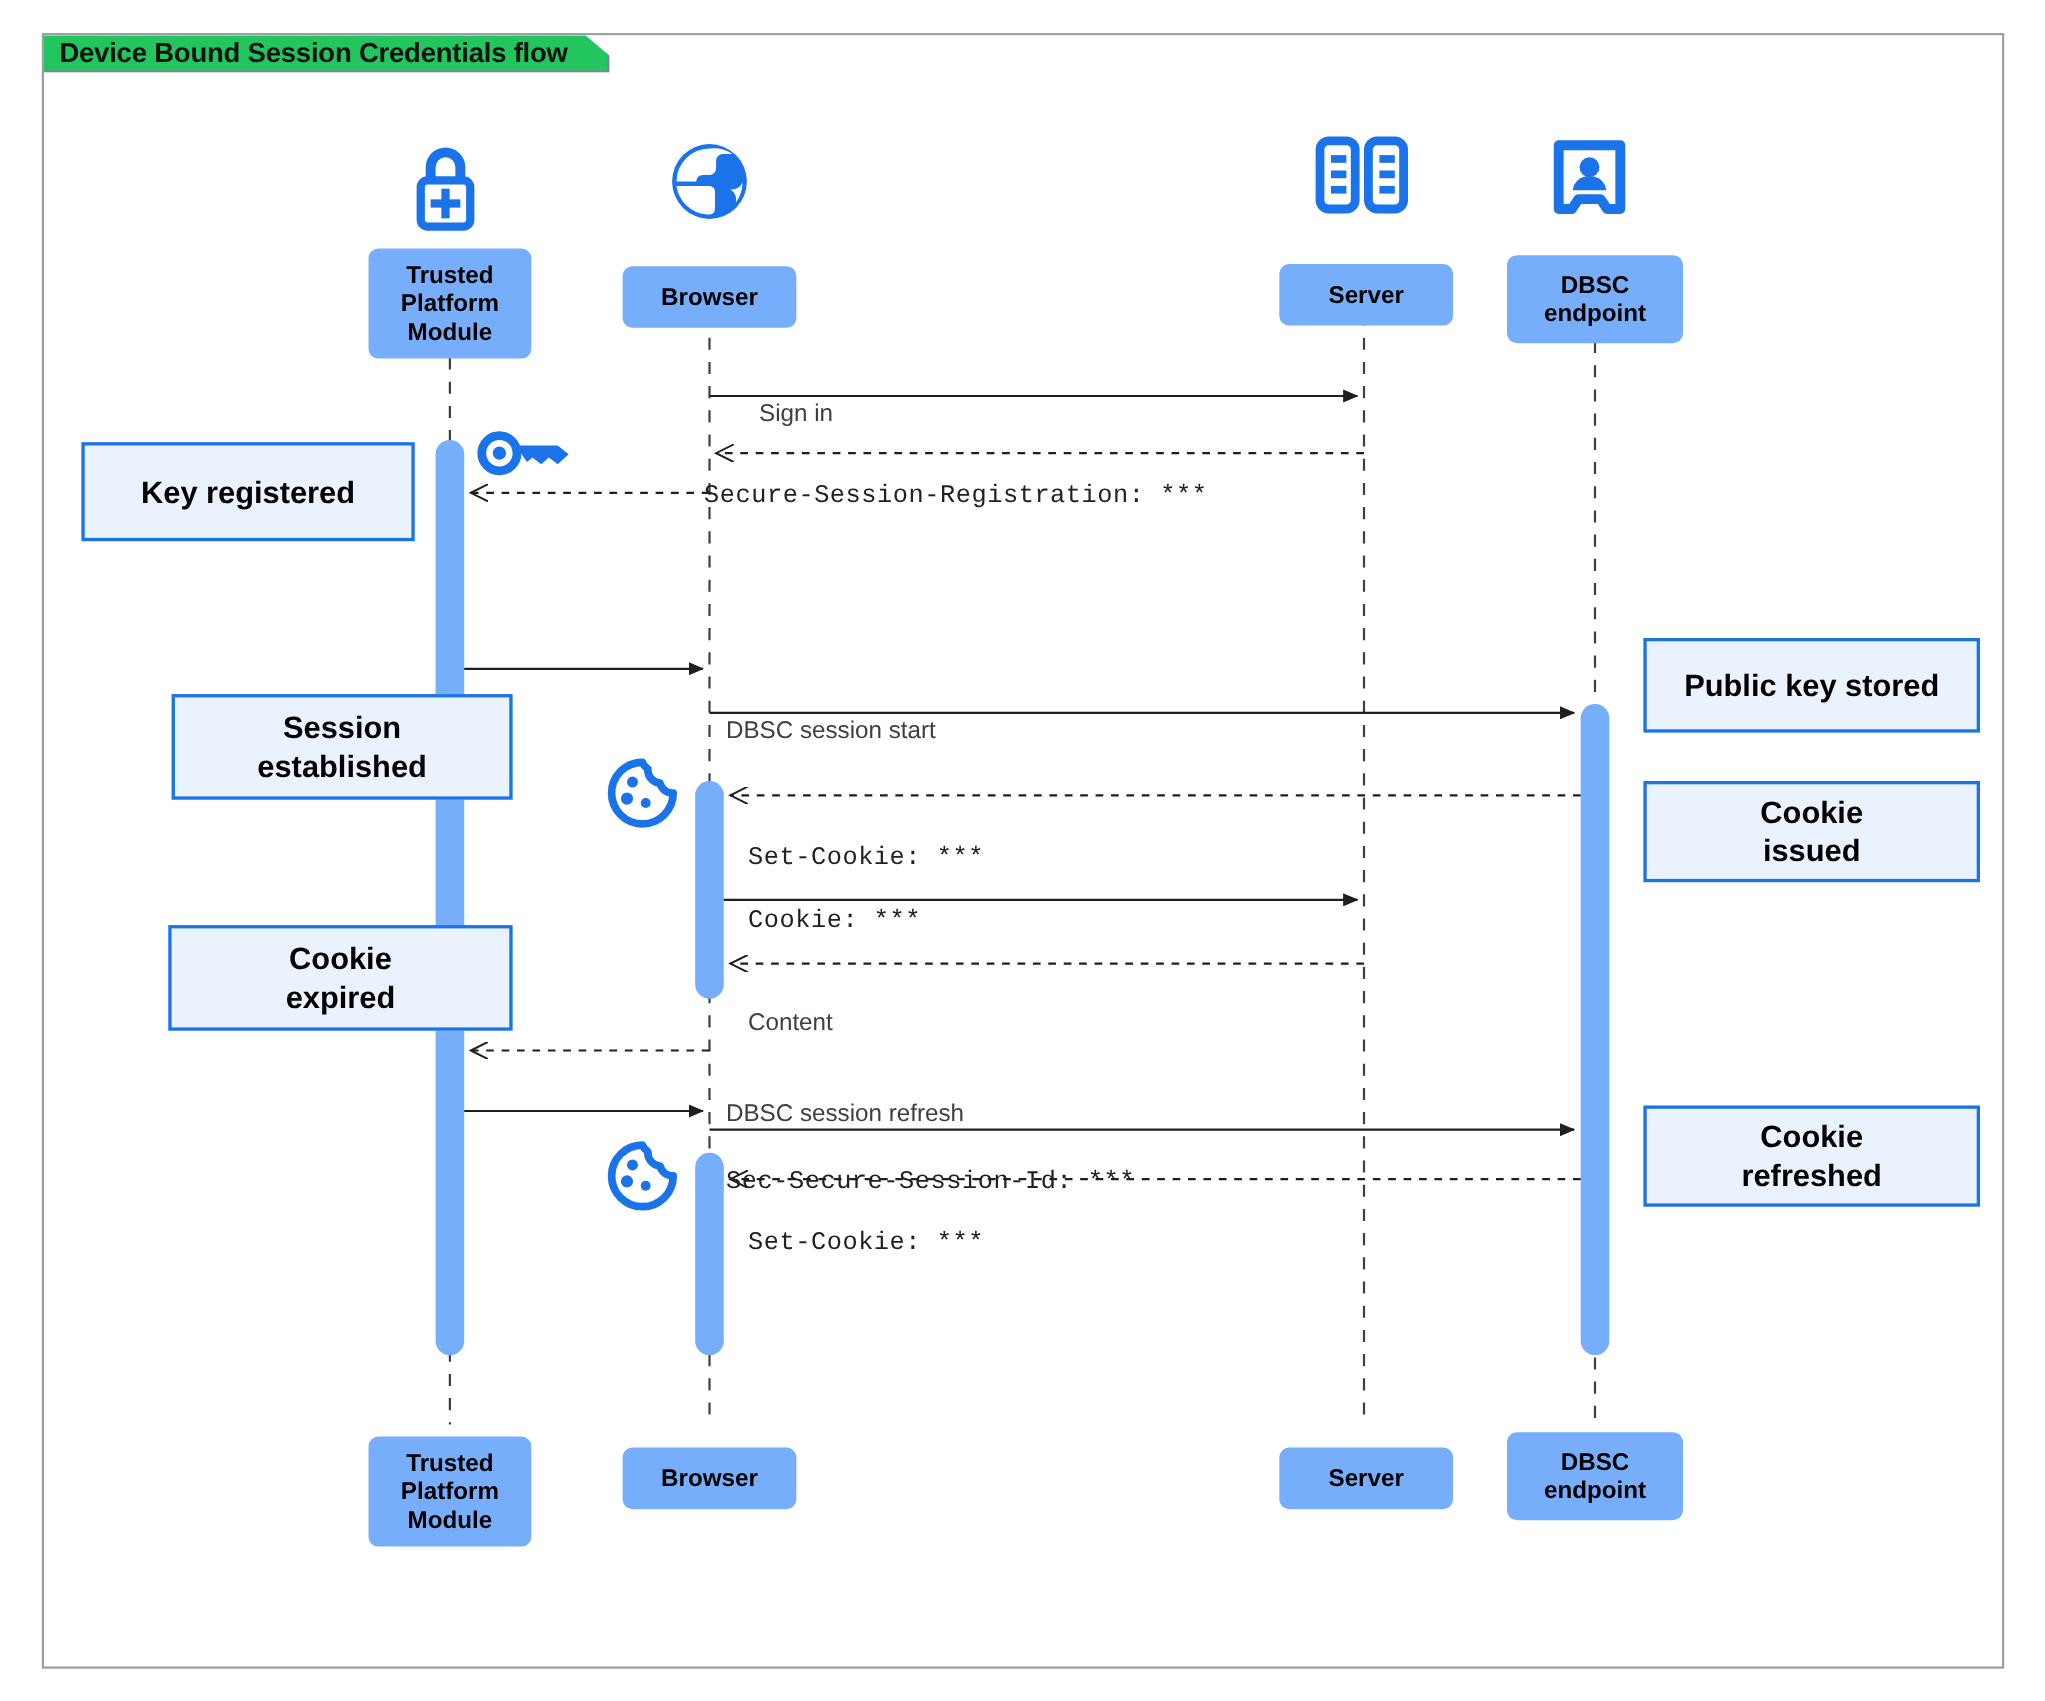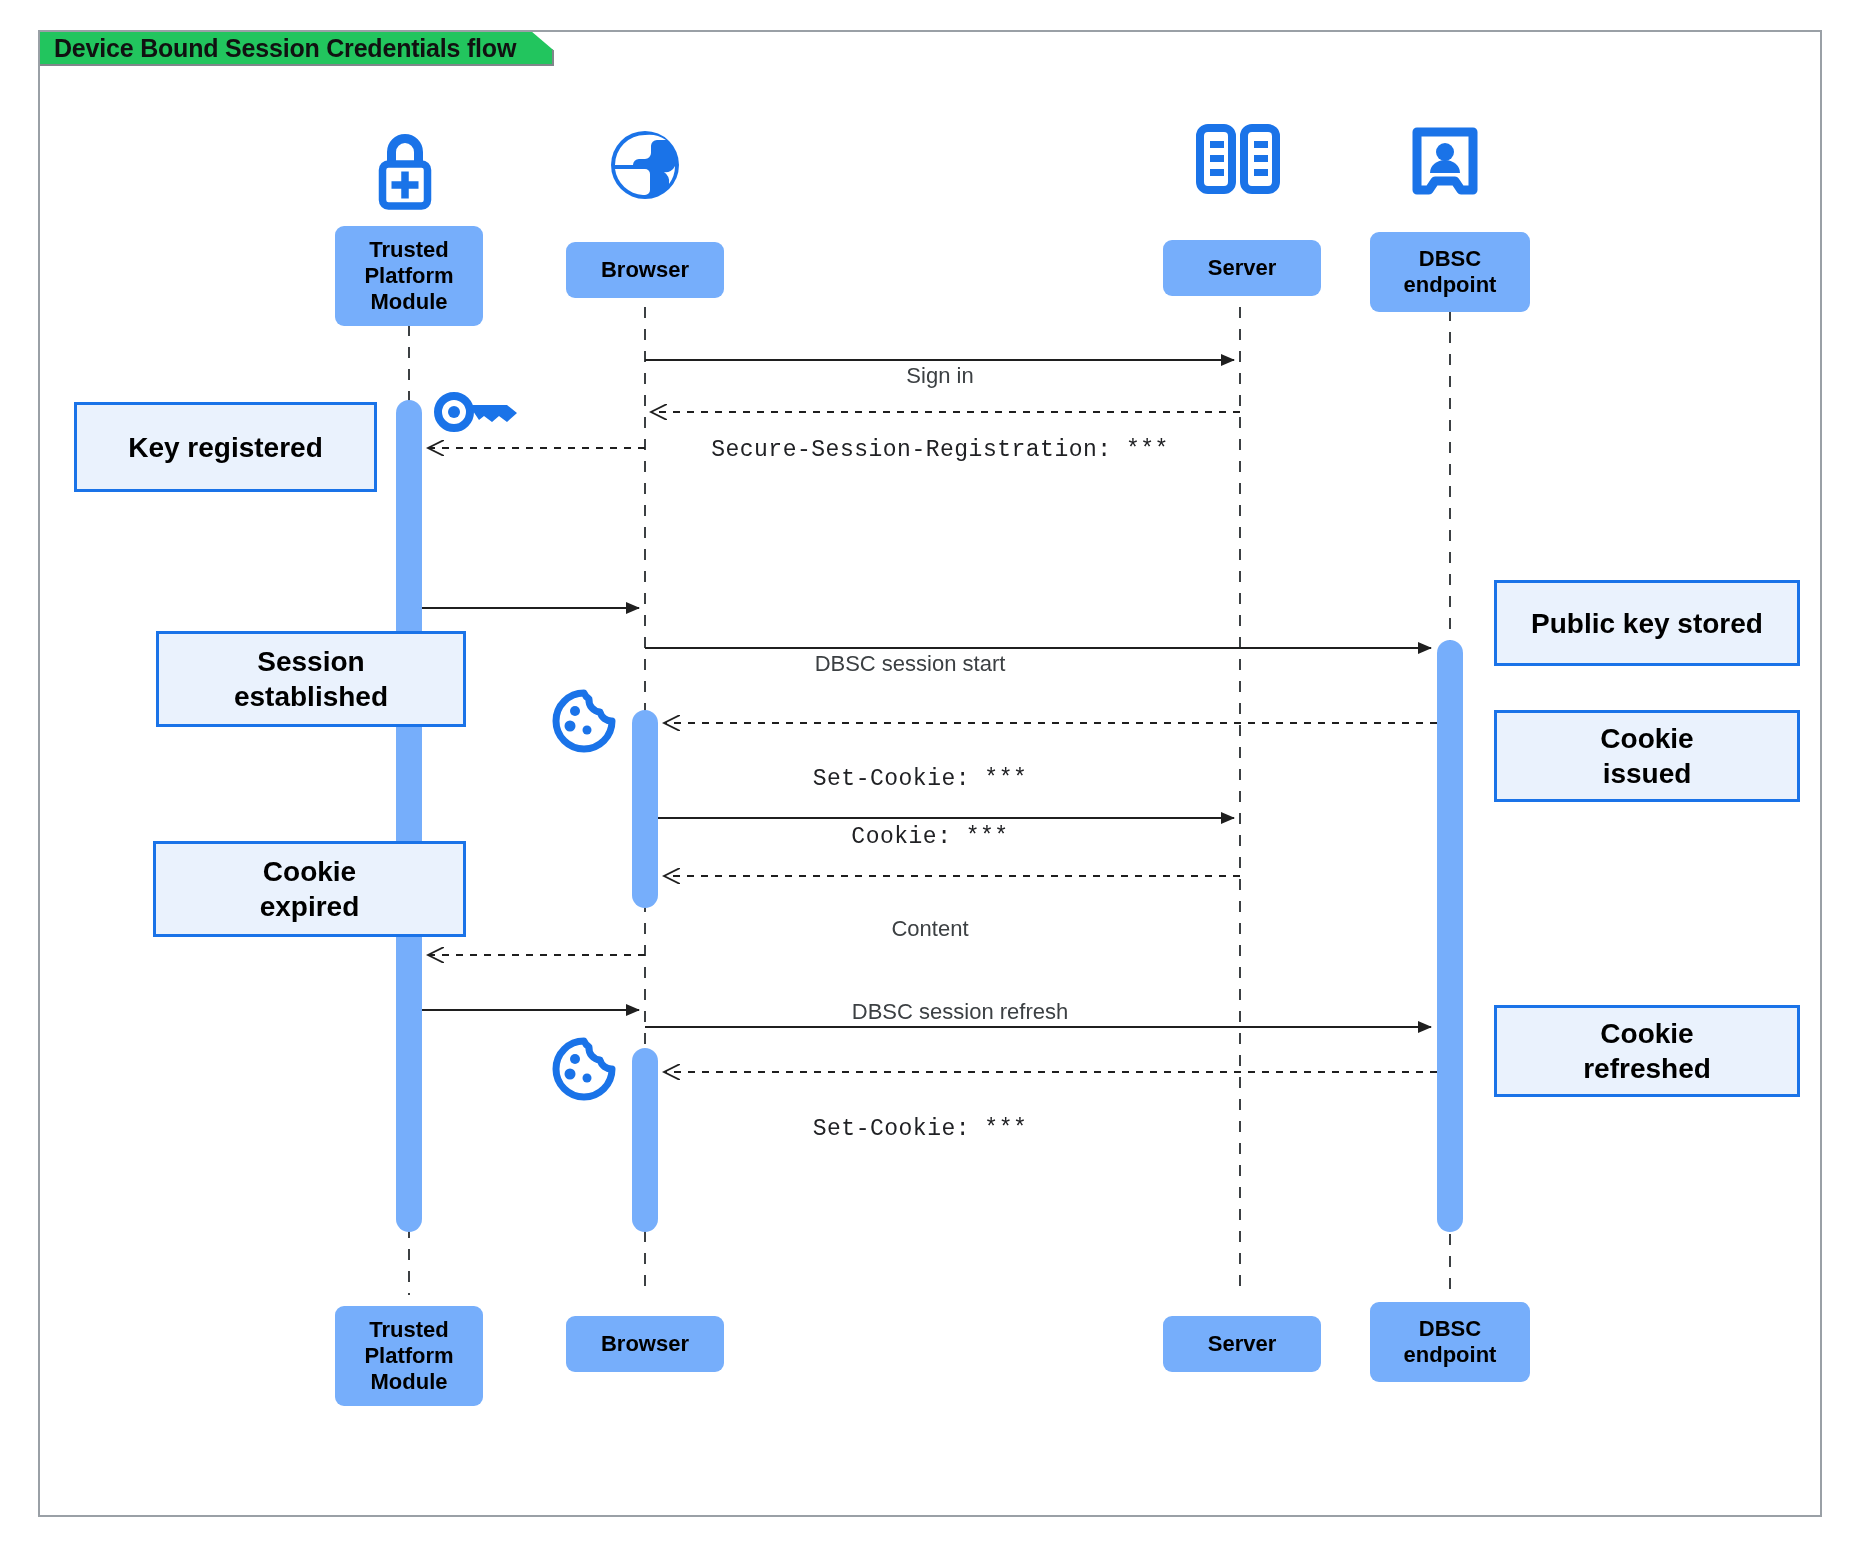--- a/index.html
+++ b/index.html
@@ -66,21 +66,21 @@
     justify-content: center;
     text-align: center;
     font-weight: bold;
     font-size: 28px;
     color: #000;
     line-height: 1.25;
     z-index: 6;
   }
   .msg-label {
     position: absolute;
-    text-align: center;
+    text-align: left;
     color: #3c4043;
     white-space: pre;
     z-index: 5;
   }
   .msg-label .sans {
     display: block;
     font-family: "Liberation Sans", sans-serif;
     font-size: 22px;
     color: #3c4043;
   }
@@ -305,17 +305,18 @@
 <div class="msg-label" style="left:680px; top:788px; width:500px;">
   <span class="mono">Cookie: ***</span>
 </div>
 
 <div class="msg-label" style="left:680px; top:880px; width:500px;">
   <span class="sans">Content</span>
 </div>
 
 <div class="msg-label" style="left:660px; top:963px; width:600px;">
   <span class="sans">DBSC session refresh</span>
+  <span class="mono">Sec-Secure-Session-Id: ***</span>
 </div>
 
 <div class="msg-label" style="left:680px; top:1080px; width:480px;">
   <span class="mono">Set-Cookie: ***</span>
 </div>
 
 </body></html>

